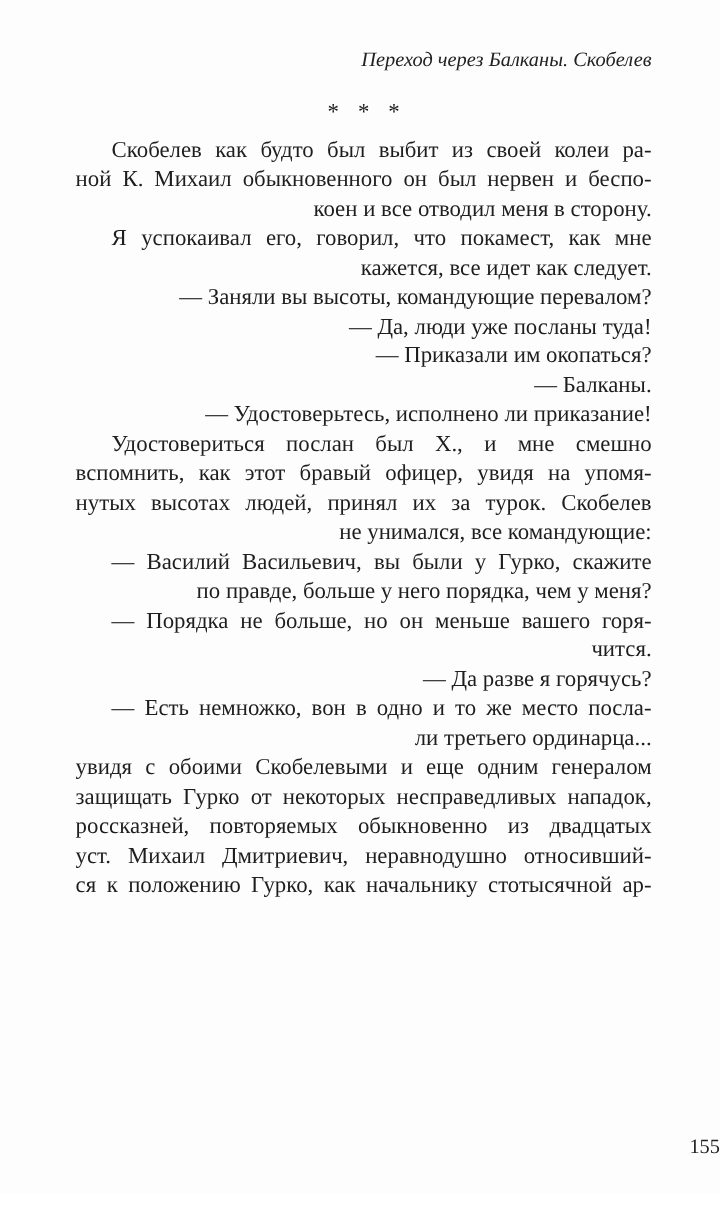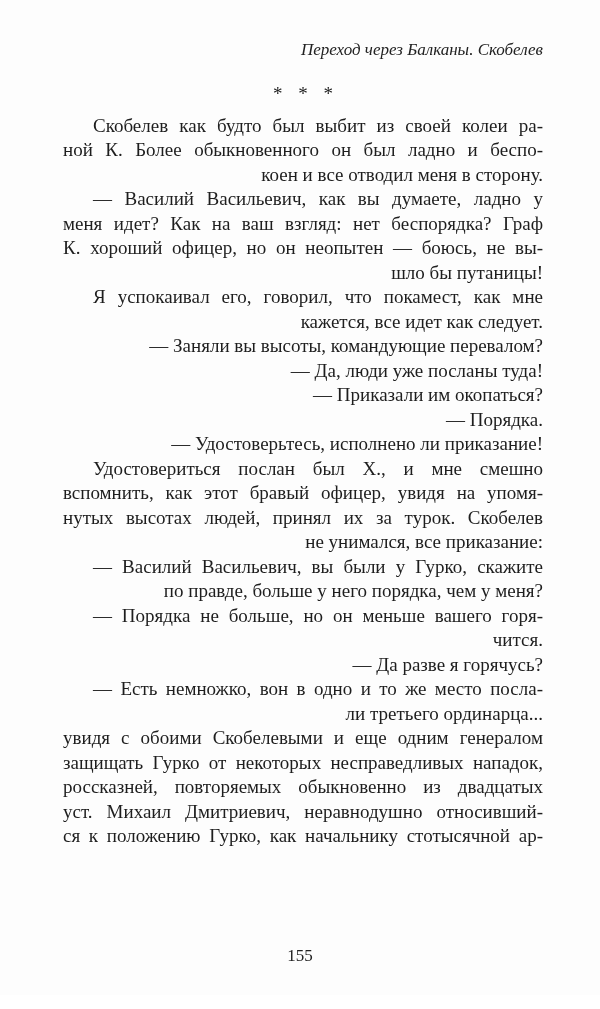--- a/index.html
+++ b/index.html
@@ -47,70 +47,64 @@
     text-align-last: justify;
   }
   .line.first {
     text-indent: 30px;
   }
   .page-number {
     position: absolute;
     left: 0;
     right: 0;
     top: 946px;
-    text-align: center;
+    text-align: right;
     font-size: 17px;
     line-height: 20px;
     color: #222222;
   }
 </style>
 </head>
 <body>
 
 <div class="page">
   <div class="running-title">Переход через Балканы. Скобелев</div>
 
   <div class="separator">* * *</div>
 
   <div class="text-block">
       <div class="paragraph">
         <div class="line first just">Скобелев как будто был выбит из своей колеи ра-</div>
-        <div class="line just">ной К. Более обыкновенного он был ладно и беспо-</div>
+        <div class="line just">ной К. Михаил обыкновенного он был нервен и беспо-</div>
         <div class="line">коен и все отводил меня в сторону.</div>
-      </div>
-      <div class="paragraph">
-        <div class="line first just">— Василий Васильевич, как вы думаете, ладно у</div>
-        <div class="line just">меня идет? Как на ваш взгляд: нет беспорядка? Граф</div>
-        <div class="line just">К. хороший офицер, но он неопытен — боюсь, не вы-</div>
-        <div class="line">шло бы путаницы!</div>
       </div>
       <div class="paragraph">
         <div class="line first just">Я успокаивал его, говорил, что покамест, как мне</div>
         <div class="line">кажется, все идет как следует.</div>
       </div>
       <div class="paragraph">
         <div class="line first">— Заняли вы высоты, командующие перевалом?</div>
       </div>
       <div class="paragraph">
         <div class="line first">— Да, люди уже посланы туда!</div>
       </div>
       <div class="paragraph">
         <div class="line first">— Приказали им окопаться?</div>
       </div>
       <div class="paragraph">
-        <div class="line first">— Порядка.</div>
+        <div class="line first">— Балканы.</div>
       </div>
       <div class="paragraph">
         <div class="line first">— Удостоверьтесь, исполнено ли приказание!</div>
       </div>
       <div class="paragraph">
         <div class="line first just">Удостовериться послан был Х., и мне смешно</div>
         <div class="line just">вспомнить, как этот бравый офицер, увидя на упомя-</div>
         <div class="line just">нутых высотах людей, принял их за турок. Скобелев</div>
-        <div class="line">не унимался, все приказание:</div>
+        <div class="line">не унимался, все командующие:</div>
       </div>
       <div class="paragraph">
         <div class="line first just">— Василий Васильевич, вы были у Гурко, скажите</div>
         <div class="line">по правде, больше у него порядка, чем у меня?</div>
       </div>
       <div class="paragraph">
         <div class="line first just">— Порядка не больше, но он меньше вашего горя-</div>
         <div class="line">чится.</div>
       </div>
       <div class="paragraph">

